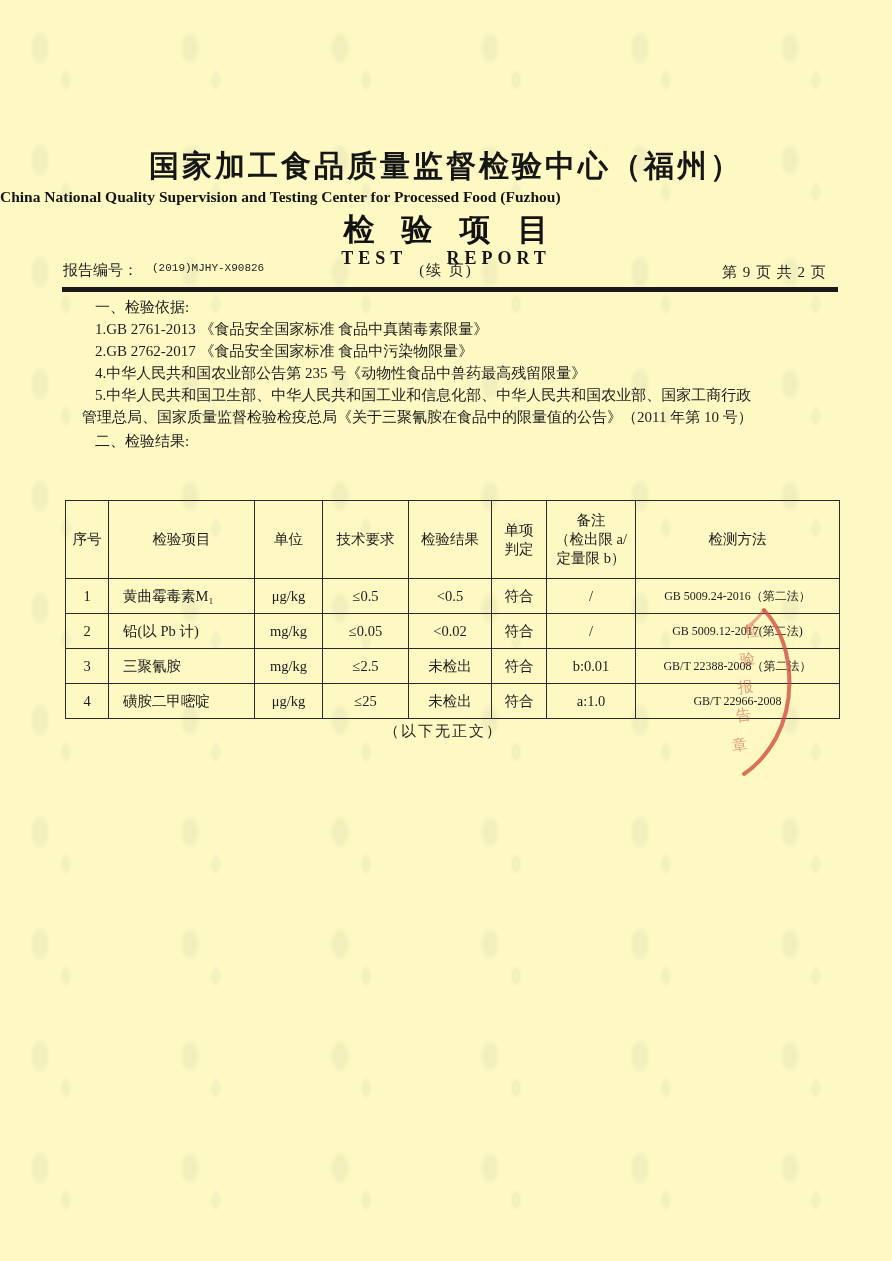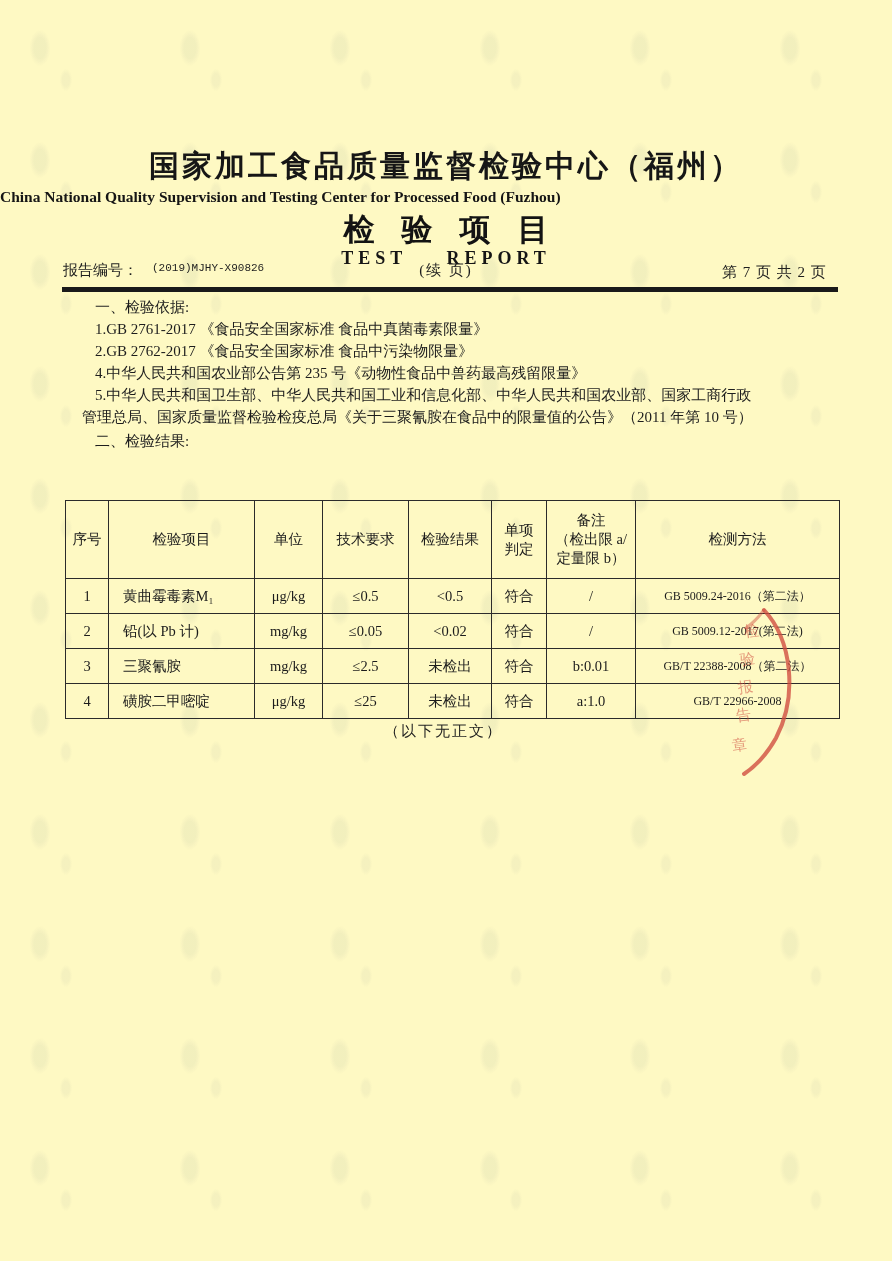--- a/index.html
+++ b/index.html
@@ -113,27 +113,27 @@
 
   <div class="org-cn">国家加工食品质量监督检验中心（福州）</div>
   <div class="org-en">China National Quality Supervision and Testing Center for Processed Food (Fuzhou)</div>
   <div class="report-cn">检验项目</div>
   <div class="report-en">TEST REPORT</div>
 
   <div class="meta-row">
     <span class="report-no-label">报告编号：</span>
     <span class="report-no-value">(2019)MJHY-X90826</span>
     <span class="continuation">(续 页)</span>
-    <span class="page-info">第 7 页  共 2 页</span>
+    <span class="page-info">第 9 页  共 2 页</span>
   </div>
   <div class="thick-rule"></div>
 
   <div class="content">
     <p>一、检验依据:</p>
-    <p>1.GB 2761-2017 《食品安全国家标准 食品中真菌毒素限量》</p>
+    <p>1.GB 2761-2013 《食品安全国家标准 食品中真菌毒素限量》</p>
     <p>2.GB 2762-2017 《食品安全国家标准 食品中污染物限量》</p>
     <p>4.中华人民共和国农业部公告第 235 号《动物性食品中兽药最高残留限量》</p>
     <p class="basis-item-5">5.中华人民共和国卫生部、中华人民共和国工业和信息化部、中华人民共和国农业部、国家工商行政管理总局、国家质量监督检验检疫总局《关于三聚氰胺在食品中的限量值的公告》（2011 年第 10 号）</p>
     <p class="results-heading">二、检验结果:</p>
   </div>
 
   <table class="results-table">
     <colgroup>
       <col style="width:43px">
         <col style="width:146px">

